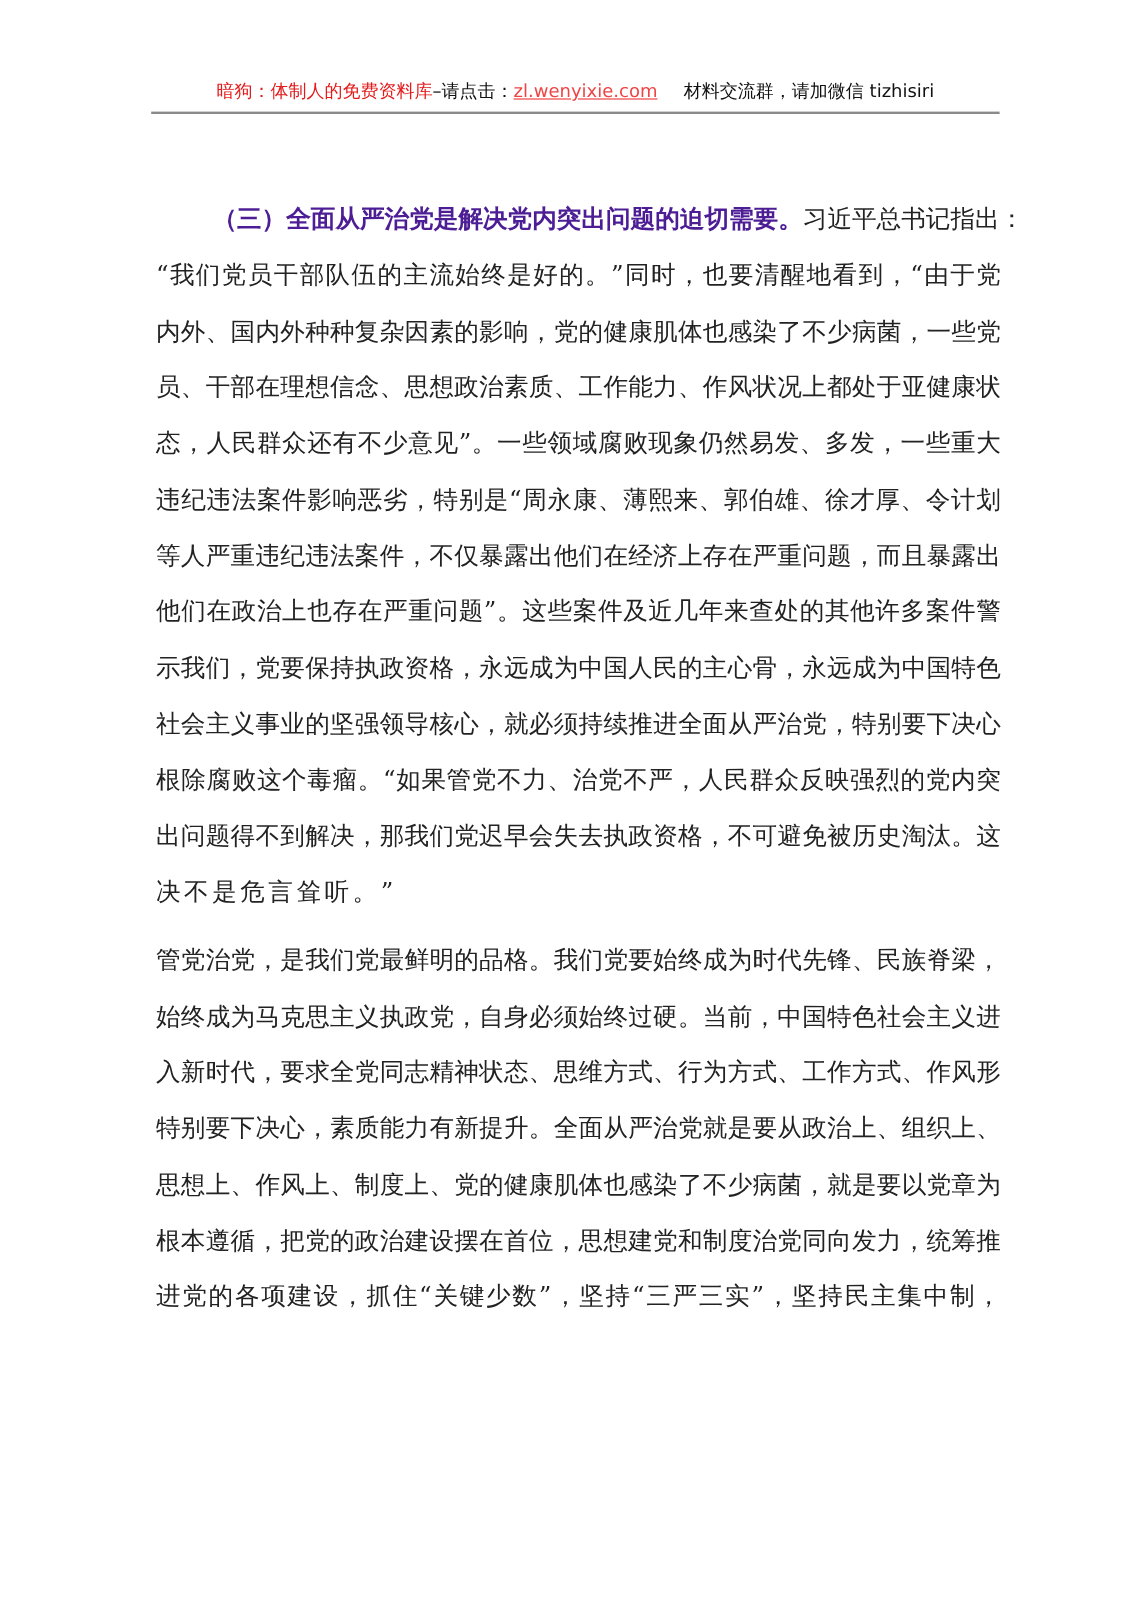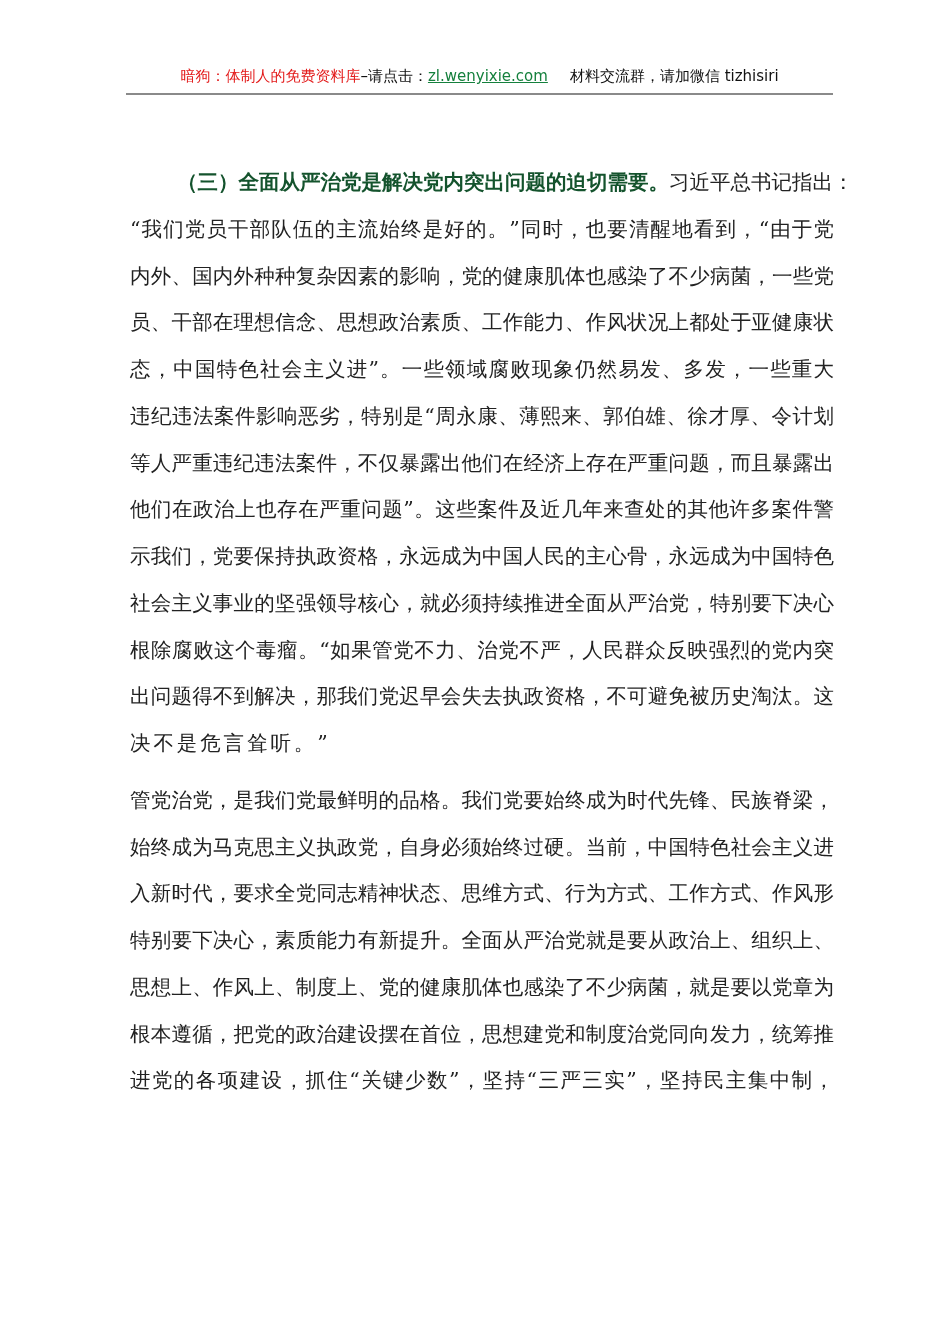--- a/index.html
+++ b/index.html
@@ -21,21 +21,21 @@
       height: 27px;
       border-bottom: 2px solid #8a8a8a;
       text-align: center;
       font-family: "DejaVu Sans", sans-serif;
       font-size: 15px;
       line-height: 20px;
       white-space: nowrap;
       color: #111111;
     }
     .page-header .brand { color: #e31b1b; text-align: right; }
-    .page-header .link { color: #15803d; text-decoration: underline; }
+    .page-header .link { color: #ef4444; text-decoration: underline; }
     .page-header .gap { display: inline-block; width: 22px; }
     .body-text {
       position: absolute;
       left: 130px;
       top: 159px;
       width: 704px;
       font-family: "DejaVu Serif", serif;
       font-size: 20.5px;
       color: #222222;
     }
@@ -45,38 +45,38 @@
       white-space: nowrap;
       overflow: visible;
       text-align: justify;
       text-align-last: justify;
     }
     .line.last {
       text-align-last: left;
       letter-spacing: 2.9px;
     }
     .line.first { padding-left: 47px; }
-    .bold { font-weight: bold; color: #14532d; font-family: Liberation Mono, monospace; }
+    .bold { font-weight: bold; color: #4c1d95; font-family: Liberation Mono, monospace; }
     .para-gap { height: 10px; }
   </style>
 </head>
 <body>
 
 <div class="page-header">
   <span class="brand">暗狗：体制人的免费资料库</span><span>–请点击：</span><span class="link">zl.wenyixie.com</span><span class="gap"></span><span>材料交流群，请加微信 tizhisiri</span>
 </div>
 
 <div class="body-text">
 
   <div>
     <div class="line first"><span class="bold">（三）全面从严治党是解决党内突出问题的迫切需要。</span><span>习近平总书记指出：</span></div>
     <div class="line">“我们党员干部队伍的主流始终是好的。”同时，也要清醒地看到，“由于党</div>
     <div class="line">内外、国内外种种复杂因素的影响，党的健康肌体也感染了不少病菌，一些党</div>
     <div class="line">员、干部在理想信念、思想政治素质、工作能力、作风状况上都处于亚健康状</div>
-    <div class="line">态，中国特色社会主义进”。一些领域腐败现象仍然易发、多发，一些重大</div>
+    <div class="line">态，人民群众还有不少意见”。一些领域腐败现象仍然易发、多发，一些重大</div>
     <div class="line">违纪违法案件影响恶劣，特别是“周永康、薄熙来、郭伯雄、徐才厚、令计划</div>
     <div class="line">等人严重违纪违法案件，不仅暴露出他们在经济上存在严重问题，而且暴露出</div>
     <div class="line">他们在政治上也存在严重问题”。这些案件及近几年来查处的其他许多案件警</div>
     <div class="line">示我们，党要保持执政资格，永远成为中国人民的主心骨，永远成为中国特色</div>
     <div class="line">社会主义事业的坚强领导核心，就必须持续推进全面从严治党，特别要下决心</div>
     <div class="line">根除腐败这个毒瘤。“如果管党不力、治党不严，人民群众反映强烈的党内突</div>
     <div class="line">出问题得不到解决，那我们党迟早会失去执政资格，不可避免被历史淘汰。这</div>
     <div class="line last">决不是危言耸听。”</div>
   </div>
 

